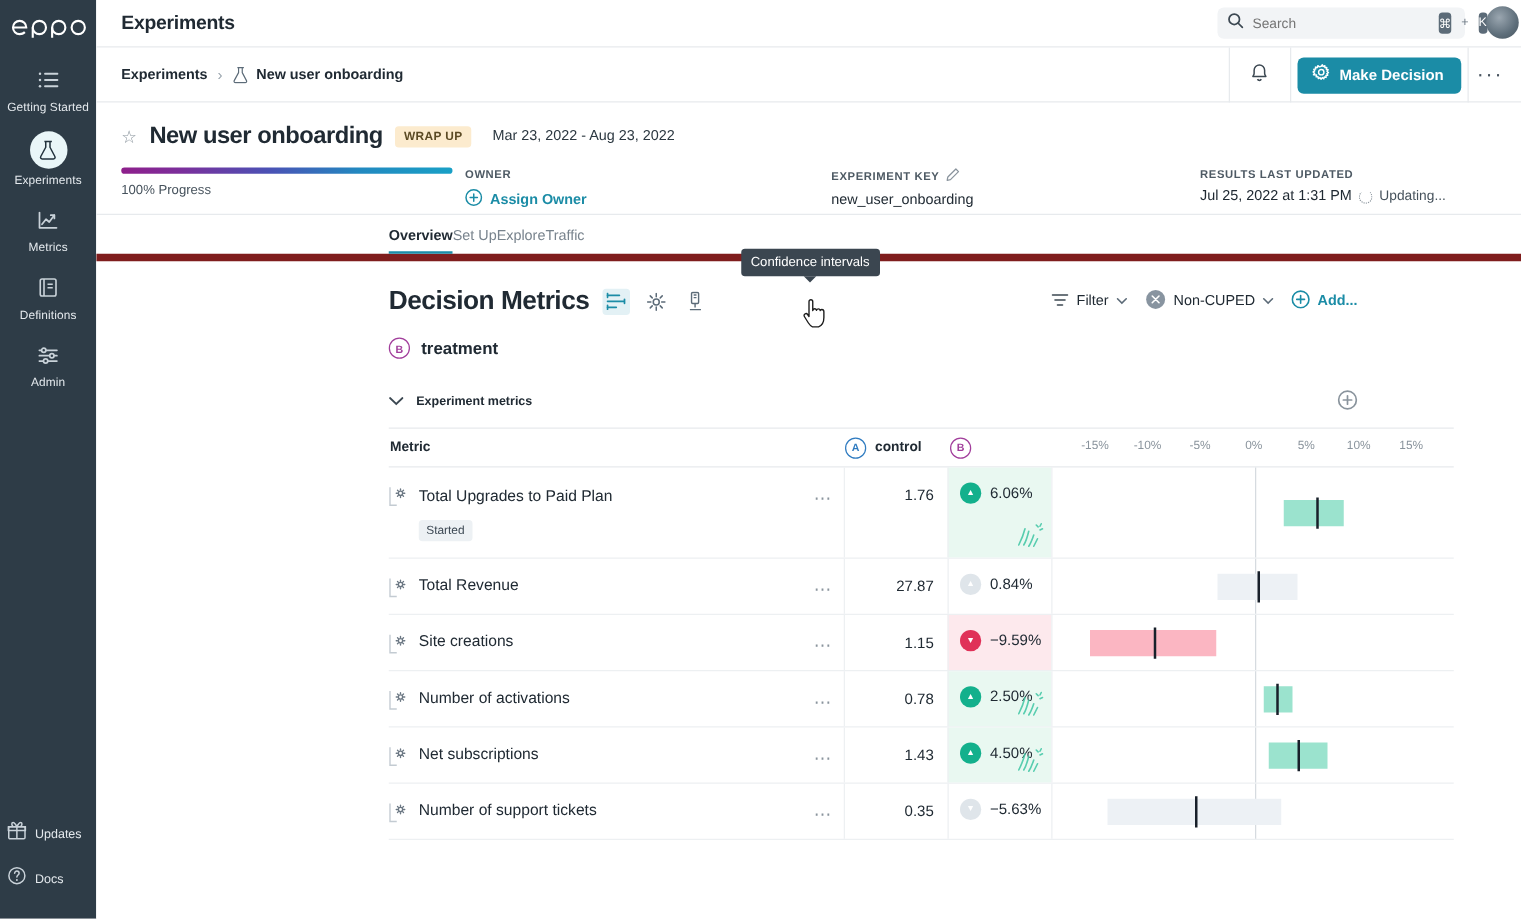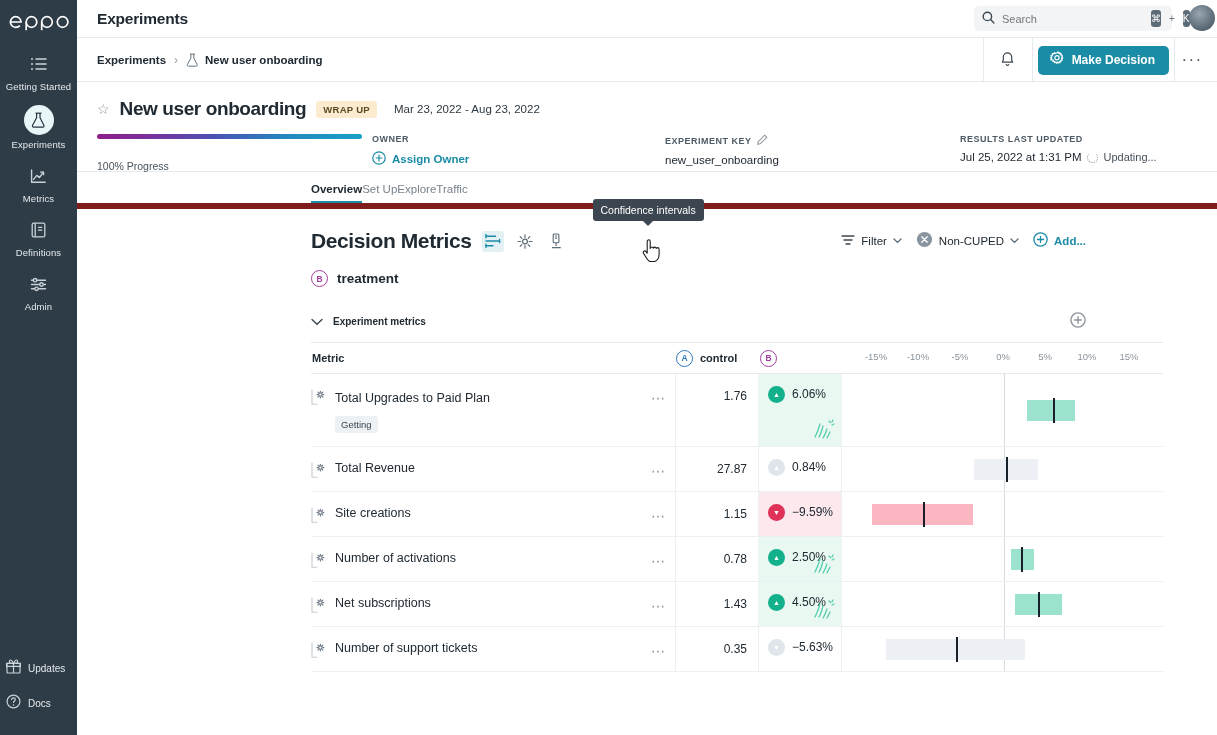--- a/index.html
+++ b/index.html
@@ -100,21 +100,21 @@
     background: #FCEBCE; color: #5B4A24; font-size: 9.5px; font-weight: 700;
     padding: 3px 7px; border-radius: 3px; letter-spacing: .3px;
   }
   .daterange { font-size: 11.5px; color: #2C3841; margin-left: 7px; }
   .meta-row { display: flex; margin-top: 14px; }
   .progress-col { width: 265px; }
   .progress-bar {
     height: 4.5px; border-radius: 3px;
     background: linear-gradient(90deg, #8E1F8B 0%, #7B2F9B 18%, #4A52B5 45%, #2289C0 72%, #19A0C6 100%);
   }
-  .progress-label { font-size: 10.5px; color: #46525C; margin-top: 21px; }
+  .progress-label { font-size: 10.5px; color: #46525C; margin-top: 7px; }
   .meta-block { margin-left: 10px; }
   .meta-label { font-size: 9px; font-weight: 700; letter-spacing: .5px; color: #4E5A64; display: flex; align-items: center; gap: 5px; }
   .meta-value { font-size: 11.5px; color: #202A33; margin-top: 7px; display: flex; align-items: flex-end; gap: 6px; }
   .assign-owner { color: #1B8CA6; font-weight: 700; font-size: 11.5px; cursor: pointer; display: flex; align-items: center; gap: 6px; }
   .updating { font-size: 11px; color: #46525C; display: flex; align-items: center; gap: 5px; }
   .spinner {
     width: 11px; height: 11px; border-radius: 50%;
     border: 1.5px dotted #8A949D; border-top-color: transparent;
   }
 
@@ -550,21 +550,21 @@
         <div class="td-metric">
           <span class="metric-icon">
             <svg width="15" height="17" viewBox="0 0 15 17" fill="none" stroke="#6B7783" stroke-width="1.1">
               <path d="M1 .8v14.4h5.4" stroke="#C3CBD2"></path>
               <circle cx="9.4" cy="5.6" r="1.7"></circle>
               <path d="M9.4 2.2v.9M9.4 8.1v.9M6 5.6h.9M11.9 5.6h.9M7 3.2l.7.7M11.1 7.3l.7.7M11.8 3.2l-.7.7M7.7 7.3l-.7.7" stroke-linecap="round"></path>
             </svg>
           </span>
           <span>
             <span class="metric-name">Total Upgrades to Paid Plan</span><br>
-            <span class="primary-tag">Getting</span>
+            <span class="primary-tag">Started</span>
           </span>
           <span class="row-dots">⋯</span>
         </div>
         <div class="td-a">1.76</div>
         <div class="td-b pos">
           <span class="pill up">▲</span>
           <span class="pct">6.06%</span>
           <span class="sparkle">
             <svg width="25" height="22" viewBox="0 0 25 22" fill="none" stroke="#3FC6A4" stroke-width="1.3" stroke-linecap="round">
               <path d="M3 19c2-4 4-9 5-13M7 19c2-3 3-7 4-11M11 20c2-3 3-6 4-9M15 20c1-2 2-4 3-6"></path>

